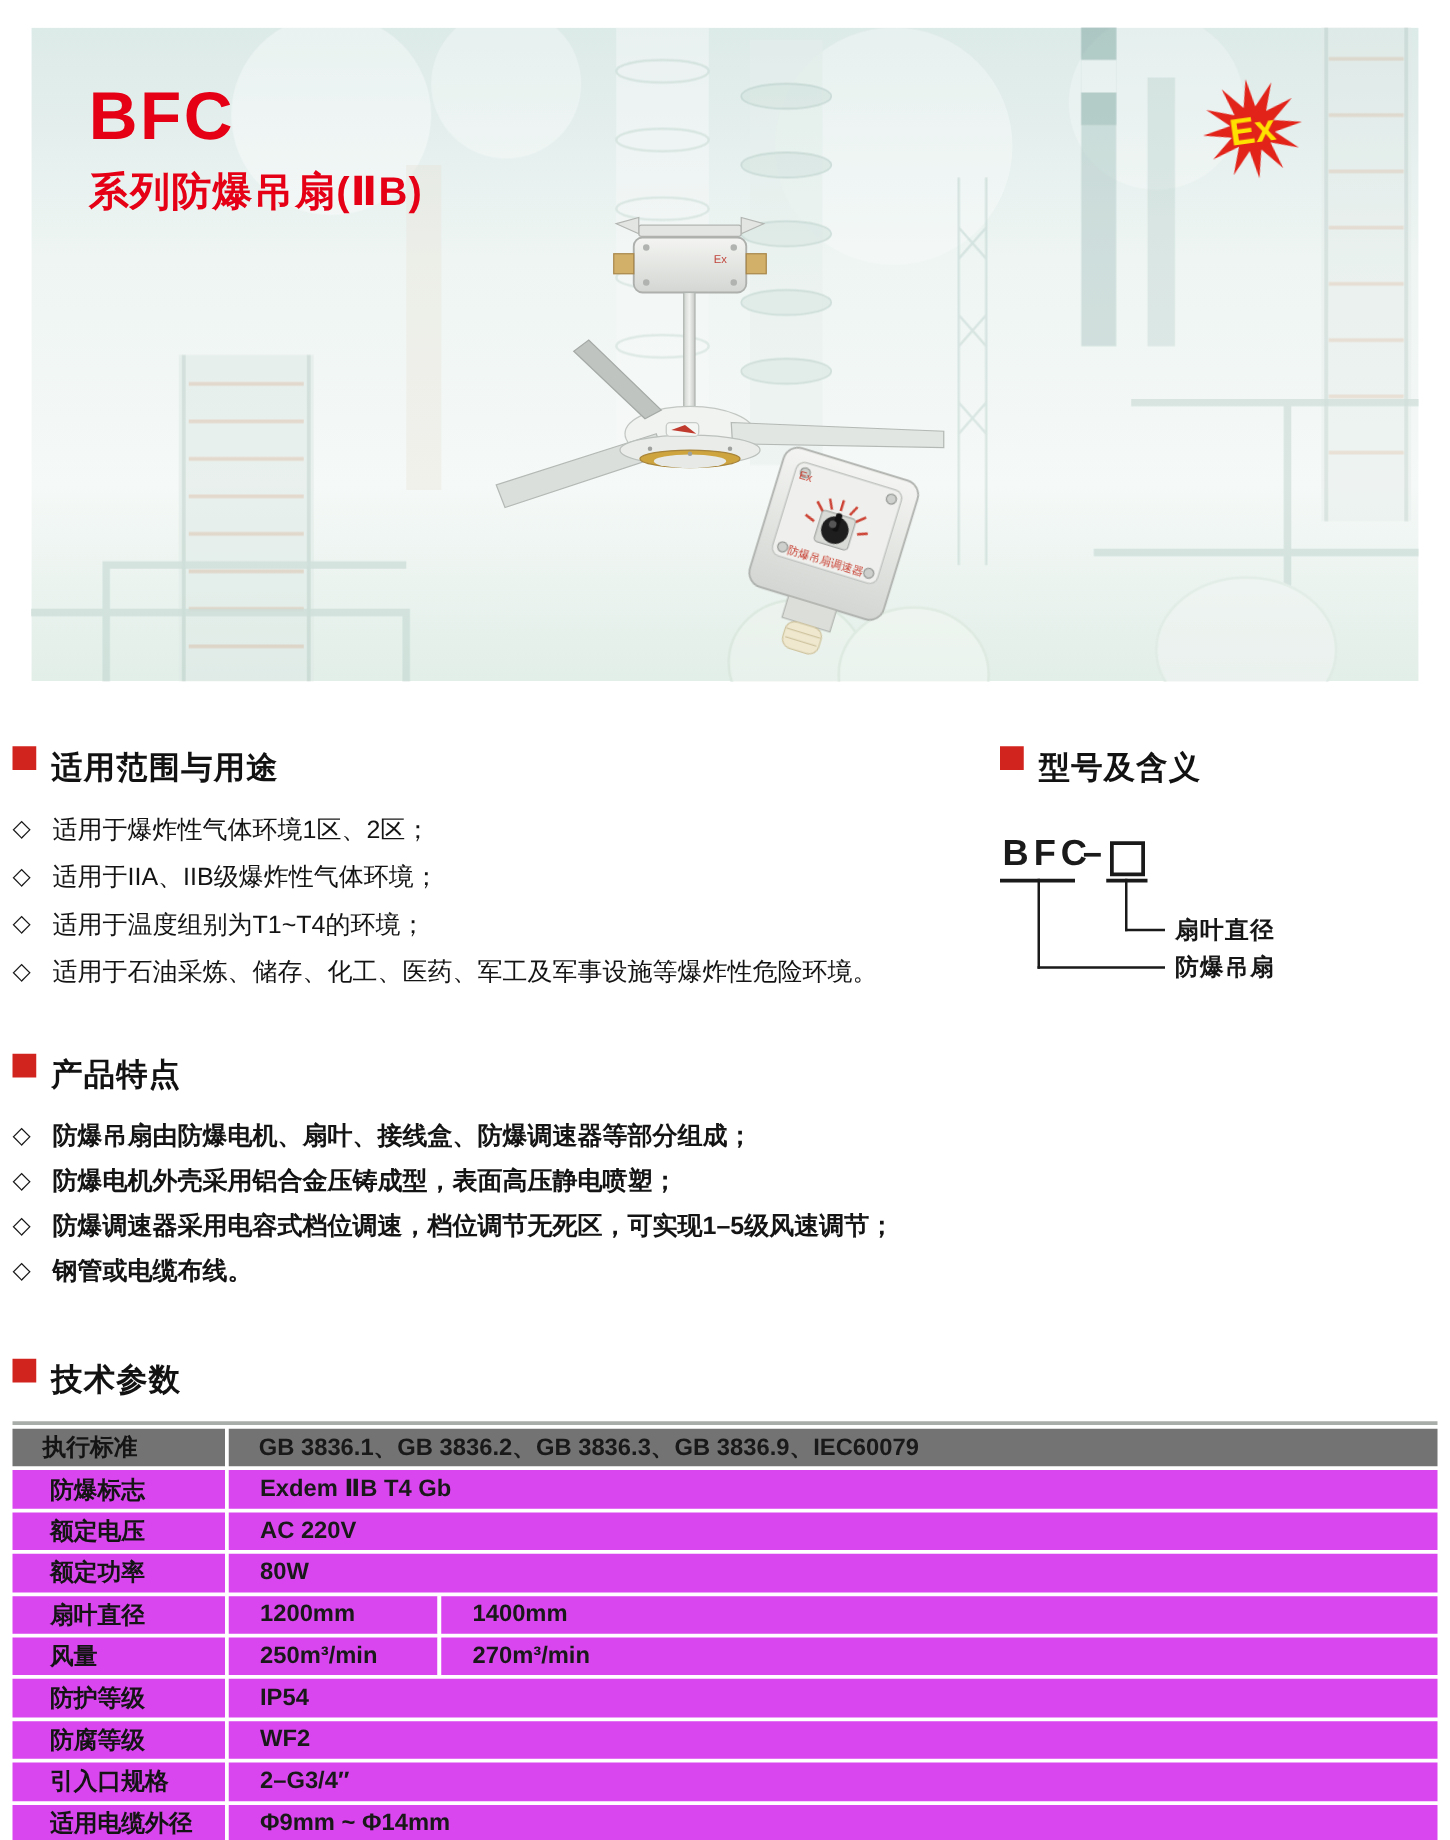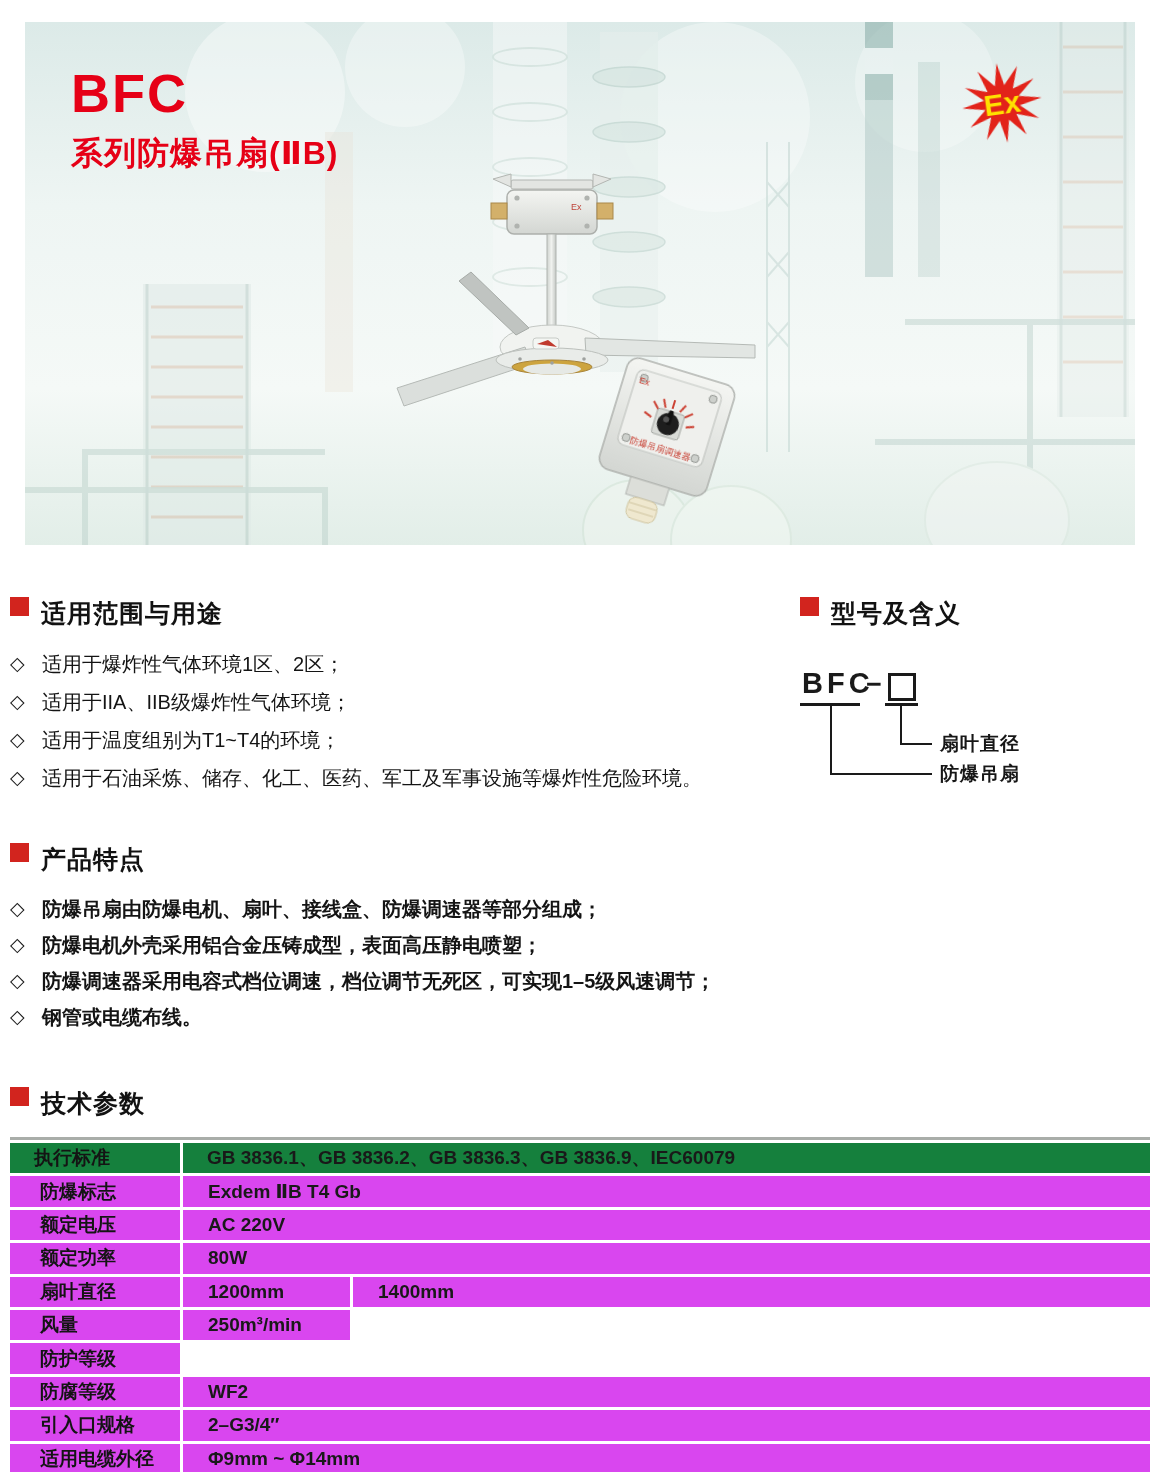--- a/index.html
+++ b/index.html
@@ -43,21 +43,21 @@
   .hbfc{left:30px;top:146px;width:102px;height:2px;}
   .mlabel{position:absolute;left:140px;font-size:19px;font-weight:bold;color:#161616;letter-spacing:1px;}
   .mlabel.l1{top:104px;}
   .mlabel.l2{top:134px;}
 
   
   .specs{position:absolute;left:10px;top:1087px;width:1140px;}
   .spec-table{margin-top:20px;border-top:3px solid #a9ada9;}
   .spec-row{display:flex;height:30.4px;margin-top:3px;font-size:19px;}
   .spec-row .cell{display:flex;align-items:center;box-sizing:border-box;background:#d946ef;height:100%;}
-  .spec-row.first .cell{background:#15803d;padding-left:24px;}
+  .spec-row.first .cell{background:#737373;padding-left:24px;}
   .spec-label{width:170px;padding-left:30px;font-weight:bold;color:#141414;flex:0 0 auto;}
   .gap{width:3px;flex:0 0 auto;background:#fff;height:100%;}
   .spec-value{flex:1;padding-left:25px;color:#191919;font-weight:bold;}
   .spec-value.v1{flex:0 0 167px;}
   .spec-value.v2{flex:1;}
 </style>
 </head>
 <body>
 
 <div class="page">
@@ -340,24 +340,26 @@
           <div class="gap"></div>
         <div class="cell spec-value v1">1200mm</div>
           <div class="gap"></div>
         <div class="cell spec-value v2">1400mm</div>
       </div>
       <div class="spec-row">
         <div class="cell spec-label">风量</div>
           <div class="gap"></div>
         <div class="cell spec-value v1">250m³/min</div>
           <div class="gap"></div>
+        <div class="cell spec-value v2">270m³/min</div>
       </div>
       <div class="spec-row">
         <div class="cell spec-label">防护等级</div>
           <div class="gap"></div>
+        <div class="cell spec-value">IP54</div>
       </div>
       <div class="spec-row">
         <div class="cell spec-label">防腐等级</div>
           <div class="gap"></div>
         <div class="cell spec-value">WF2</div>
       </div>
       <div class="spec-row">
         <div class="cell spec-label">引入口规格</div>
           <div class="gap"></div>
         <div class="cell spec-value">2–G3/4″</div>

